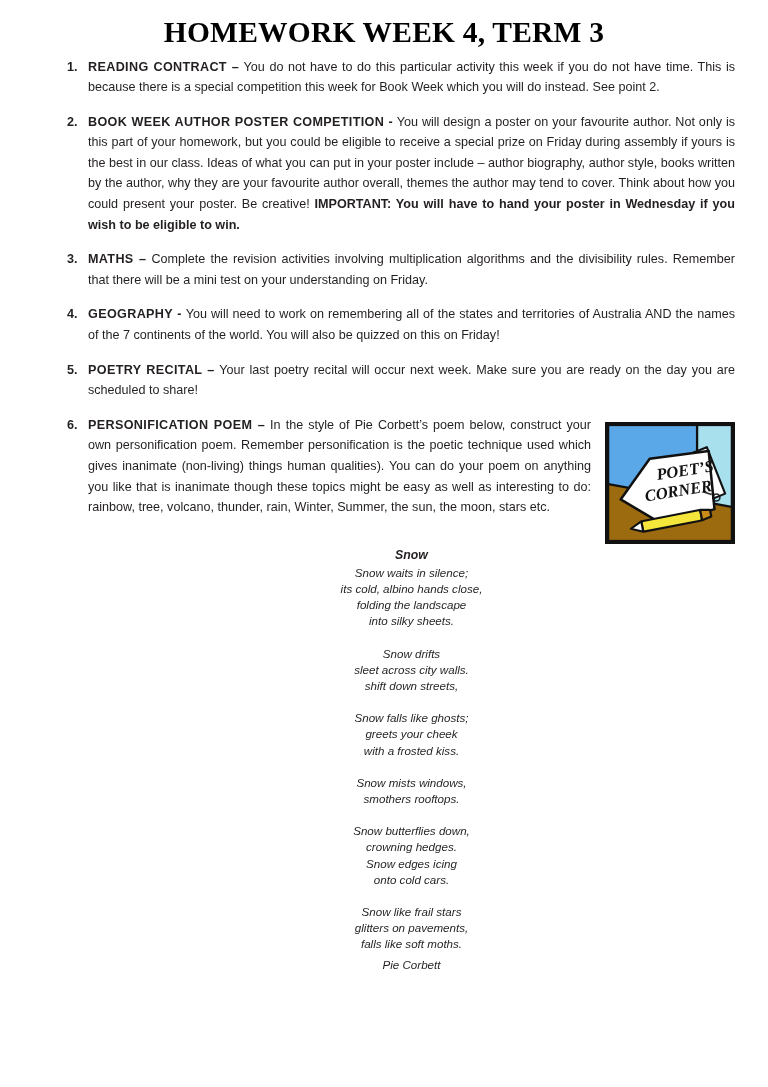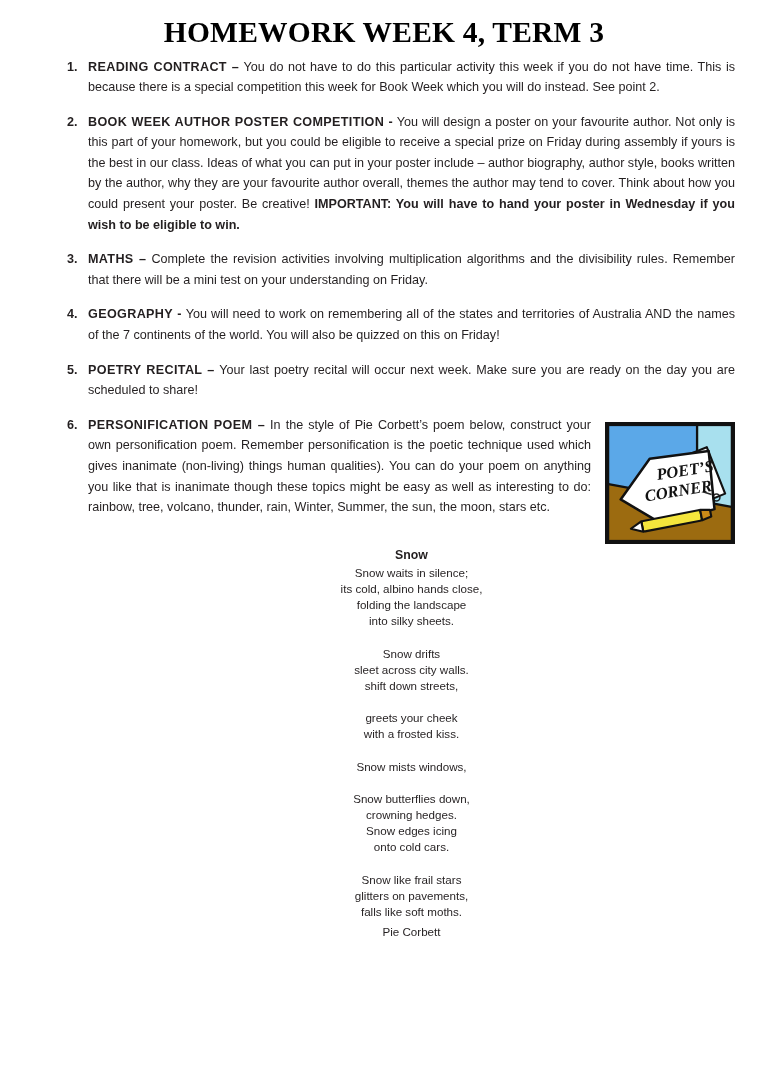--- a/index.html
+++ b/index.html
@@ -100,20 +100,21 @@
 
   
   .poem {
     clear: both;
     text-align: center;
     font-size: 11.6px;
     line-height: 16.2px;
     color: #231f20;
     margin: 2px 0 0 0;
     padding: 0 33px 0 88px;
+    font-style: italic;
   }
   .poem-title {
     font-weight: bold;
     font-size: 12.3px;
     line-height: 18px;
     margin-bottom: 1px;
   }
   .stanza {
     margin-bottom: 16px;
   }
@@ -210,26 +211,28 @@
       <span class="poem-line">into silky sheets.</span>
     </div>
 
     <div class="stanza">
       <span class="poem-line">Snow drifts</span>
       <span class="poem-line">sleet across city walls.</span>
       <span class="poem-line">shift down streets,</span>
     </div>
 
     <div class="stanza">
+      <span class="poem-line">Snow falls like ghosts;</span>
       <span class="poem-line">greets your cheek</span>
       <span class="poem-line">with a frosted kiss.</span>
     </div>
 
     <div class="stanza">
       <span class="poem-line">Snow mists windows,</span>
+      <span class="poem-line">smothers rooftops.</span>
     </div>
 
     <div class="stanza">
       <span class="poem-line">Snow butterflies down,</span>
       <span class="poem-line">crowning hedges.</span>
       <span class="poem-line">Snow edges icing</span>
       <span class="poem-line">onto cold cars.</span>
     </div>
 
     <div class="stanza">

